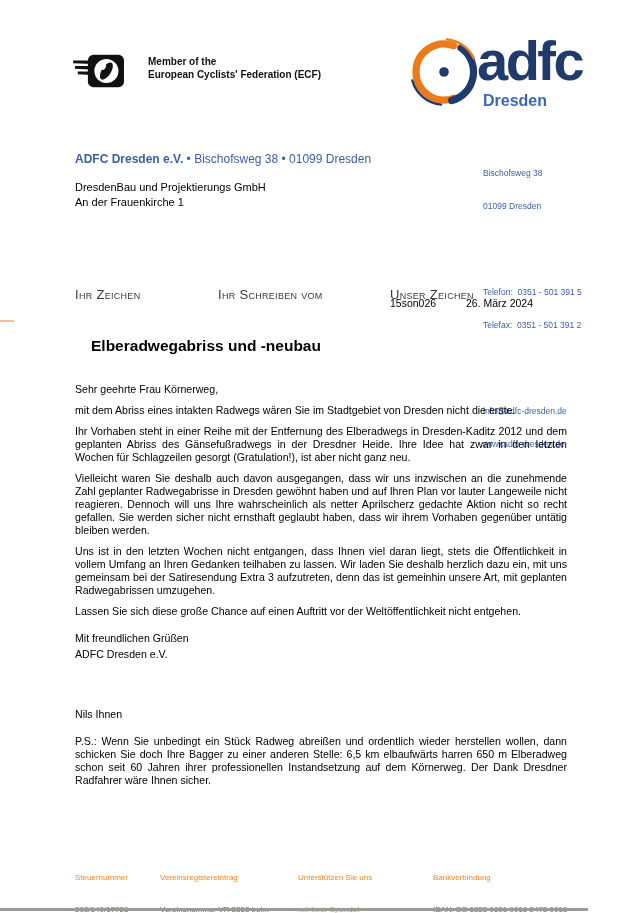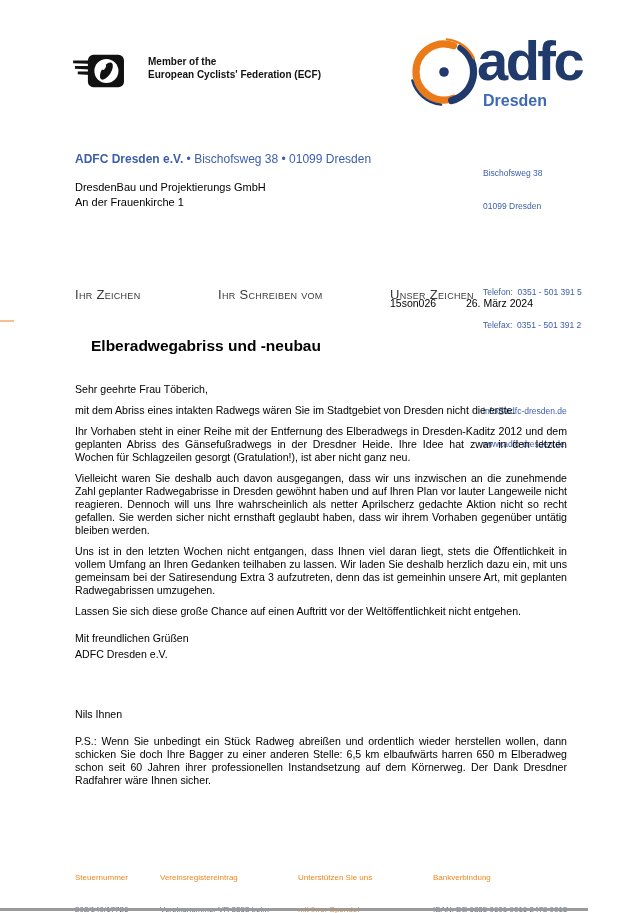--- a/index.html
+++ b/index.html
@@ -109,21 +109,21 @@
   <div class="abs ref-label lbl-letter">Ihr Schreiben vom</div>
   <div class="abs ref-label lbl-our">Unser Zeichen</div>
   <div class="abs ref-value">15son026</div>
   <div class="abs ref-date">26. März 2024</div>
 
   <div class="abs fold-mark"></div>
 
   <div class="abs subject">Elberadwegabriss und -neubau</div>
 
   <div class="abs body-block">
-    <p class="salutation">Sehr geehrte Frau Töberich,</p>
+    <p class="salutation">Sehr geehrte Frau Körnerweg,</p>
     <p>mit dem Abriss eines intakten Radwegs wären Sie im Stadtgebiet von Dresden nicht die erste.</p>
     <p>Ihr Vorhaben steht in einer Reihe mit der Entfernung des Elberadwegs in Dresden-Kaditz 2012 und dem geplanten Abriss des Gänsefußradwegs in der Dresdner Heide. Ihre Idee hat zwar in den letzten Wochen für Schlagzeilen gesorgt (Gratulation!), ist aber nicht ganz neu.</p>
     <p>Vielleicht waren Sie deshalb auch davon ausgegangen, dass wir uns inzwischen an die zunehmende Zahl geplanter Radwegabrisse in Dresden gewöhnt haben und auf Ihren Plan vor lauter Langeweile nicht reagieren. Dennoch will uns Ihre wahrscheinlich als netter Aprilscherz gedachte Aktion nicht so recht gefallen. Sie werden sicher nicht ernsthaft geglaubt haben, dass wir ihrem Vorhaben gegenüber untätig bleiben werden.</p>
     <p>Uns ist in den letzten Wochen nicht entgangen, dass Ihnen viel daran liegt, stets die Öffentlichkeit in vollem Umfang an Ihren Gedanken teilhaben zu lassen. Wir laden Sie deshalb herzlich dazu ein, mit uns gemeinsam bei der Satiresendung Extra 3 aufzutreten, denn das ist gemeinhin unsere Art, mit geplanten Radwegabrissen umzugehen.</p>
     <p>Lassen Sie sich diese große Chance auf einen Auftritt vor der Weltöffentlichkeit nicht entgehen.</p>
   </div>
 
   <div class="abs closing">
     <div>Mit freundlichen Grüßen</div>
     <div>ADFC Dresden e.V.</div>

